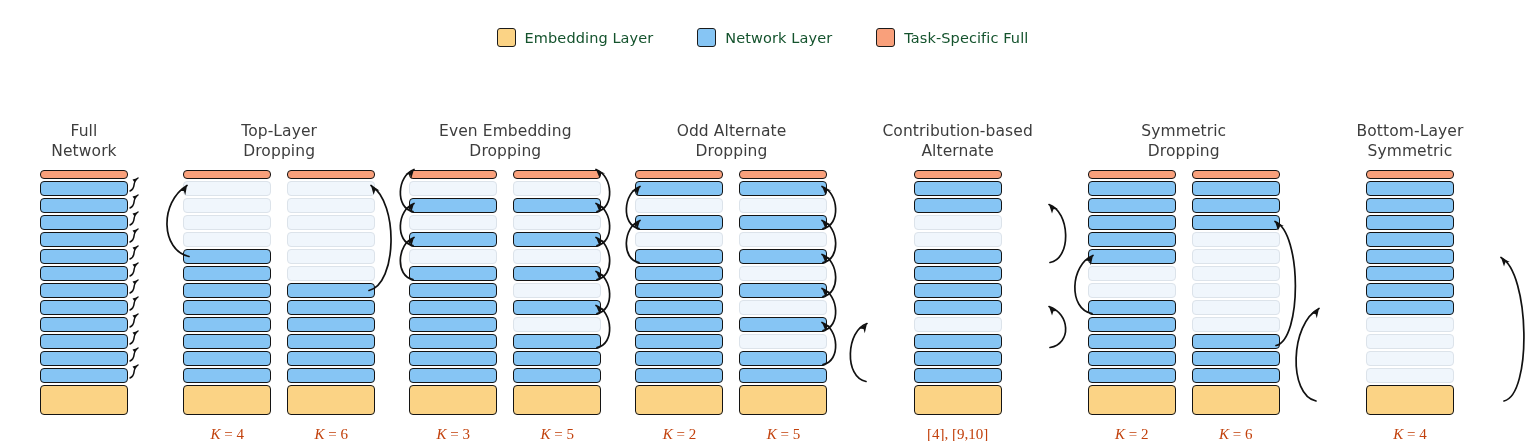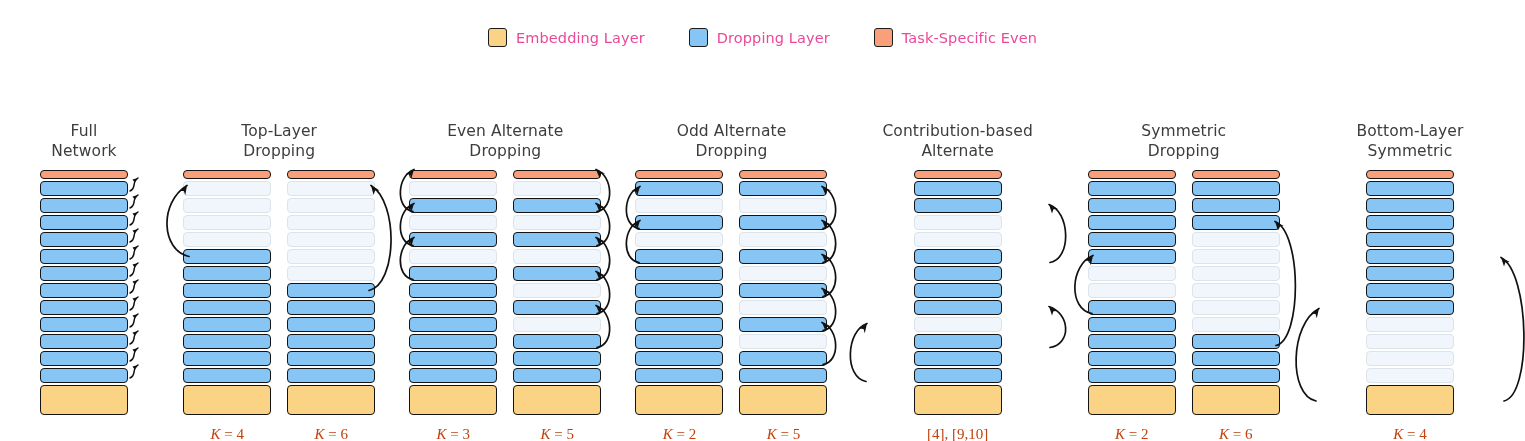--- a/index.html
+++ b/index.html
@@ -34,21 +34,21 @@
   }
   .legend-swatch {
     width: 19px;
     height: 19px;
     border-radius: 3px;
     border: 1.6px solid #1b1b1b;
     box-sizing: border-box;
   }
   .legend-label {
     font-size: 14.5px;
-    color: #ec4899;
+    color: #14532d;
     letter-spacing: .1px;
     white-space: nowrap;
   }
 
   
   #panels {
     position: absolute;
     top: 88px;
     left: 0;
     width: 1525px;
@@ -150,25 +150,25 @@
 </head>
 <body>
 
 <div id="legend">
     <div class="legend-item">
       <span class="legend-swatch" style="background: rgb(251, 211, 133);"></span>
       <span class="legend-label">Embedding Layer</span>
     </div>
     <div class="legend-item">
       <span class="legend-swatch" style="background: rgb(134, 197, 244);"></span>
-      <span class="legend-label">Dropping Layer</span>
+      <span class="legend-label">Network Layer</span>
     </div>
     <div class="legend-item">
       <span class="legend-swatch" style="background: rgb(249, 160, 123);"></span>
-      <span class="legend-label">Task-Specific Even</span>
+      <span class="legend-label">Task-Specific Full</span>
     </div>
   </div>
 
 <div id="panels">
     <div class="panel narrow">
       <div class="panel-title">Full
 Network</div>
       <div class="stacks">
         <div class="stack-wrap">
           <div class="stack">
@@ -261,21 +261,21 @@
         </div>
         <svg class="arrows" viewBox="0 0 210 245" preserveAspectRatio="none" style="height: 245px; width: 210px; left: 50%; transform: translateX(-50%);">
           <path d="M 15 86.5 C -13 80.5, -15 32.5, 13 15.5" fill="none" stroke="#111" stroke-width="1.7" stroke-linecap="round"></path>
           <path transform="translate(13,15.5) rotate(-55)" d="M 0 0 L -9 -3.2 L -6.4 0.6 L -9 4.2 Z" fill="#111"></path>
           <path d="M 195 120.5 C 223 114.5, 225 32.5, 197 15.5" fill="none" stroke="#111" stroke-width="1.7" stroke-linecap="round"></path>
           <path transform="translate(197,15.5) rotate(-125)" d="M 0 0 L -9 -3.2 L -6.4 0.6 L -9 4.2 Z" fill="#111"></path>
         </svg>
       </div>
     </div>
     <div class="panel">
-      <div class="panel-title">Even Alternate
+      <div class="panel-title">Even Embedding
 Dropping</div>
       <div class="stacks">
         <div class="stack-wrap">
           <div class="stack">
             <div class="blk task"></div>
             <div class="blk dropped"></div>
             <div class="blk enc"></div>
             <div class="blk dropped"></div>
             <div class="blk enc"></div>
             <div class="blk dropped"></div>

